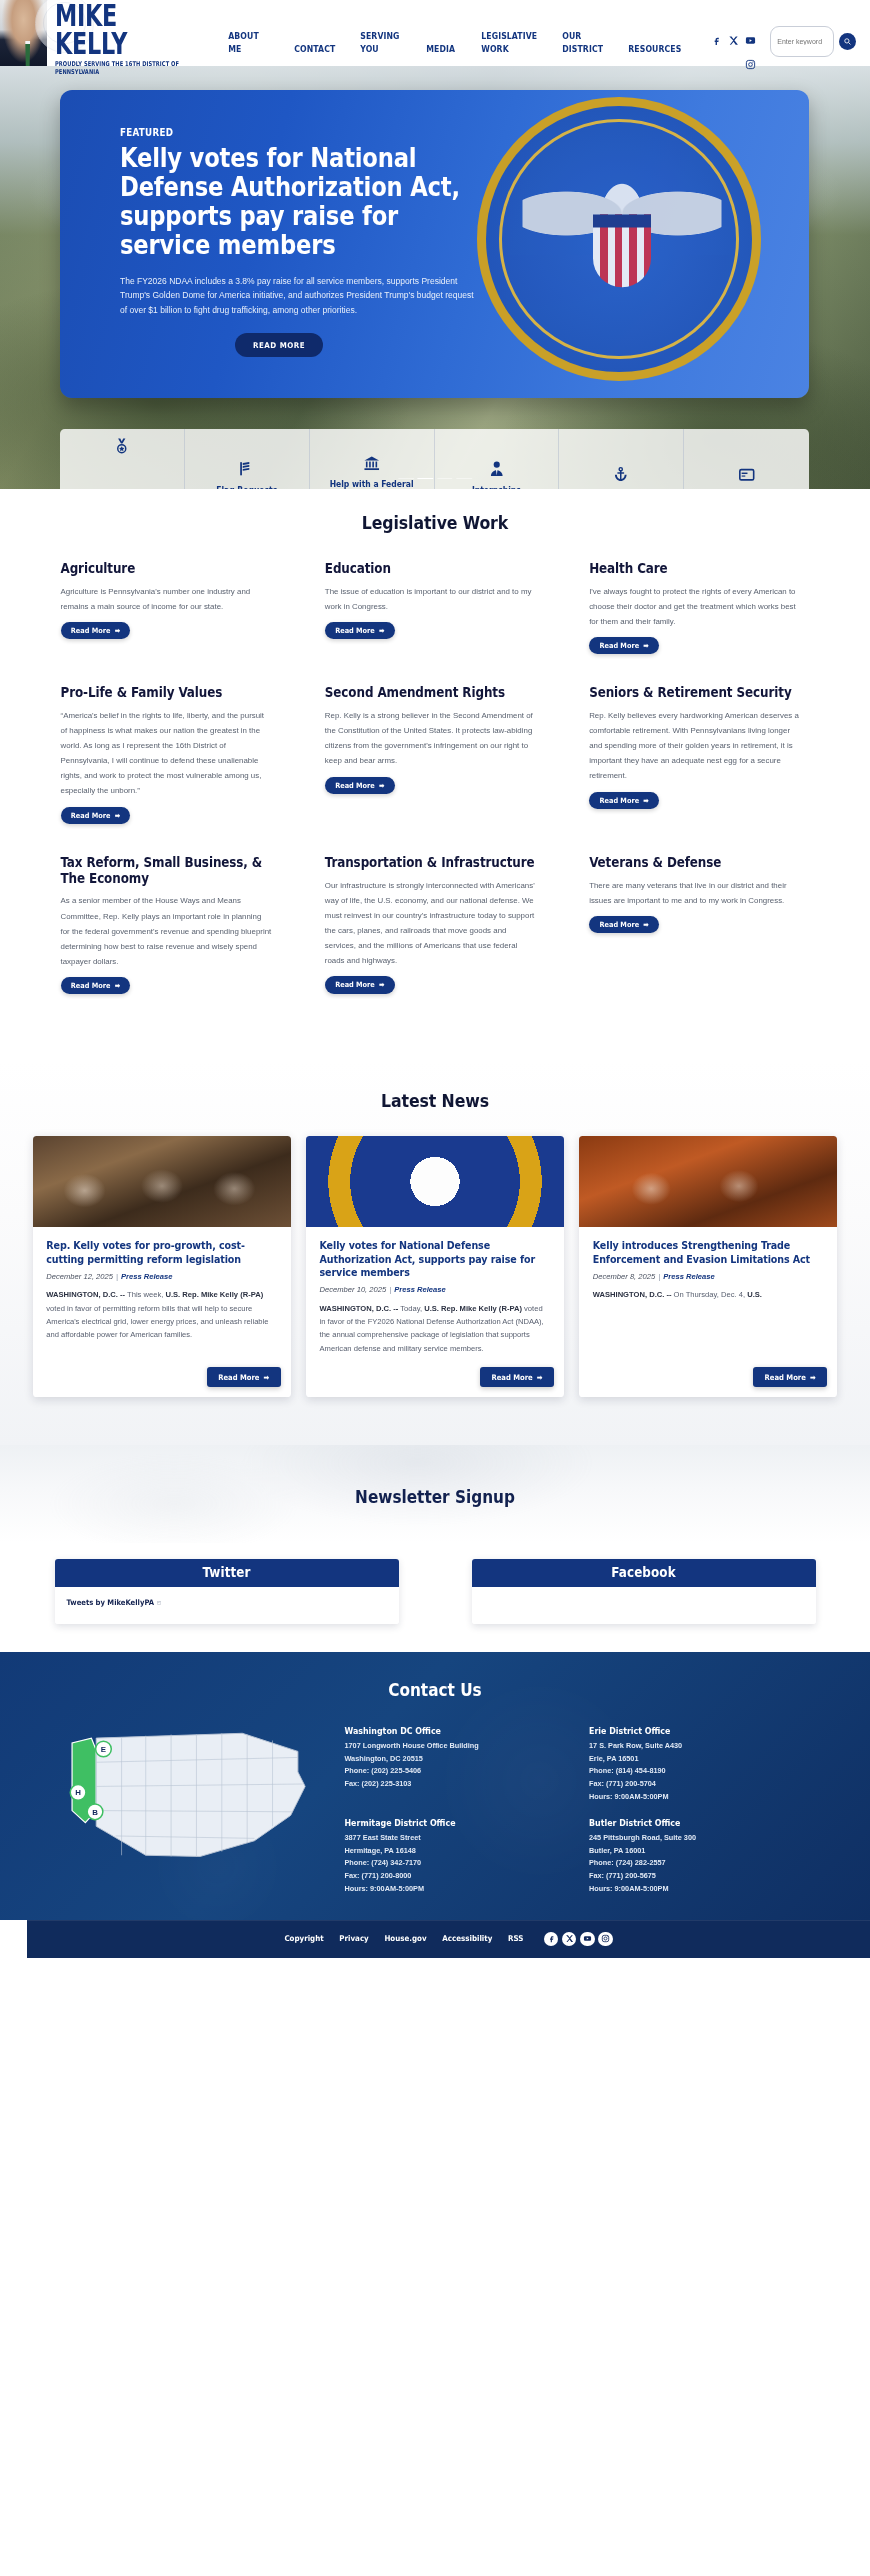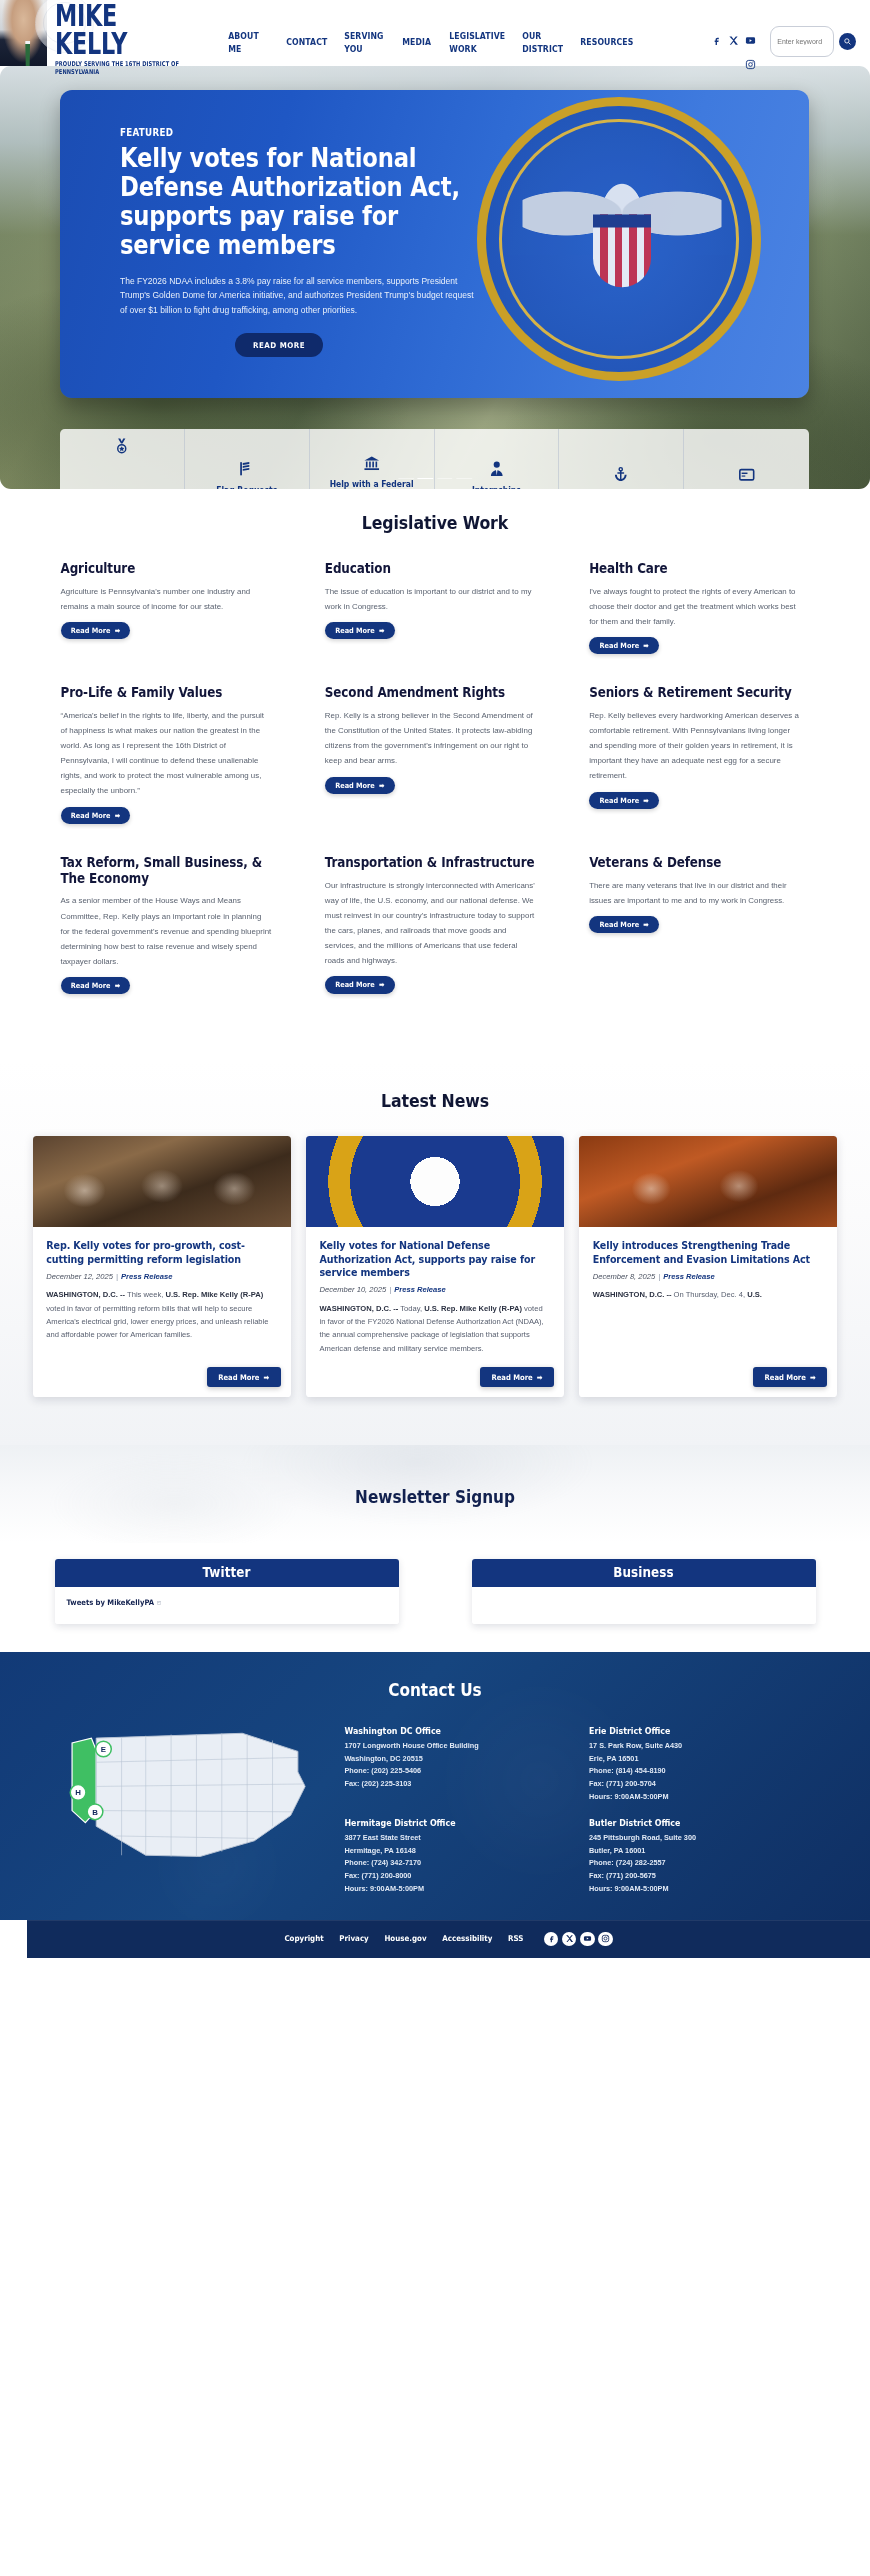--- a/index.html
+++ b/index.html
@@ -54,21 +54,21 @@
     font-size: 31px; line-height: .92; font-weight: 900; color: #13357f;
     letter-spacing: -0.3px; transform: scaleX(.80); transform-origin: left center;
     margin-top: 0.6px;
   }
   .brand-sub {
     font-family: "DejaVu Sans Condensed","Liberation Sans Narrow","Liberation Sans",sans-serif;
     font-size: 6.6px; font-weight: 700; color: #13357f; margin-top: 2.4px;
     transform: scaleX(.86); transform-origin: left center; letter-spacing: 0.1px;
   }
 
-  .main-nav { display: flex; align-items: center; gap: 0; flex: 1 1 auto; padding-top: 19.3px; }
+  .main-nav { display: flex; align-items: flex-end; gap: 8px; flex: 1 1 auto; padding-top: 19.3px; }
   .nav-item {
     font-family: "DejaVu Sans Condensed","Liberation Sans Narrow","Liberation Sans",sans-serif;
     font-size: 9.4px; font-weight: 800; color: #13357f; letter-spacing: 0.1px;
     text-transform: uppercase; line-height: 1.35; cursor: pointer;
     padding: 0 7.9px; white-space: normal; max-width: 58px;
     transform: scaleX(.92); transform-origin: left top;
   }
   .nav-item.wide { max-width: 73px; }
 
   .header-social { display: flex; align-items: flex-start; gap: 4.2px; padding-top: 15.7px; position: relative; }
@@ -93,21 +93,20 @@
     display: flex; align-items: center; justify-content: center; cursor: pointer; border: 0;
   }
   .search-btn svg { width: 8.5px; height: 8.5px; stroke: #fff; fill: none; stroke-width: 2.4; }
 
   
   .hero-wrap {
     position: relative; height: 423px; overflow: hidden;
     background:
       linear-gradient(180deg, rgba(225,232,240,.9) 0%, rgba(196,210,222,.75) 18%, rgba(120,140,120,.2) 40%, rgba(60,80,55,.15) 100%),
       linear-gradient(120deg,#6d7d5a 0%, #8a9468 22%, #5d6b4c 45%, #a8b089 62%, #7b8a62 80%, #4d5a3e 100%);
-    border-radius: 11px;
   }
   .hero-wrap::before{
     content:""; position:absolute; inset:0;
     background:
       radial-gradient(ellipse 363px 181px at 18% 80%, rgba(46,62,36,.55), transparent 70%),
       radial-gradient(ellipse 302px 157px at 82% 88%, rgba(40,55,32,.5), transparent 70%),
       radial-gradient(ellipse 544px 121px at 50% 30%, rgba(215,226,236,.85), transparent 75%);
   }
   .hero-card {
     position: absolute; left: 60px; top: 24px; width: 749px; height: 308px;
@@ -641,21 +640,21 @@
     <div class="sp">
       <div class="sp-head">Twitter</div>
       <div class="sp-body">
         <span class="sp-link">
             <span>Tweets by MikeKellyPA</span>
             <span class="ext">◰</span>
           </span>
       </div>
     </div>
     <div class="sp">
-      <div class="sp-head">Business</div>
+      <div class="sp-head">Facebook</div>
       <div class="sp-body"></div>
     </div>
   </section>
 
   <section class="contact-section">
     <h2 class="contact-title">Contact Us</h2>
     <div class="contact-inner">
 
       <div class="pa-map">
         <svg viewBox="0 0 420 260">

